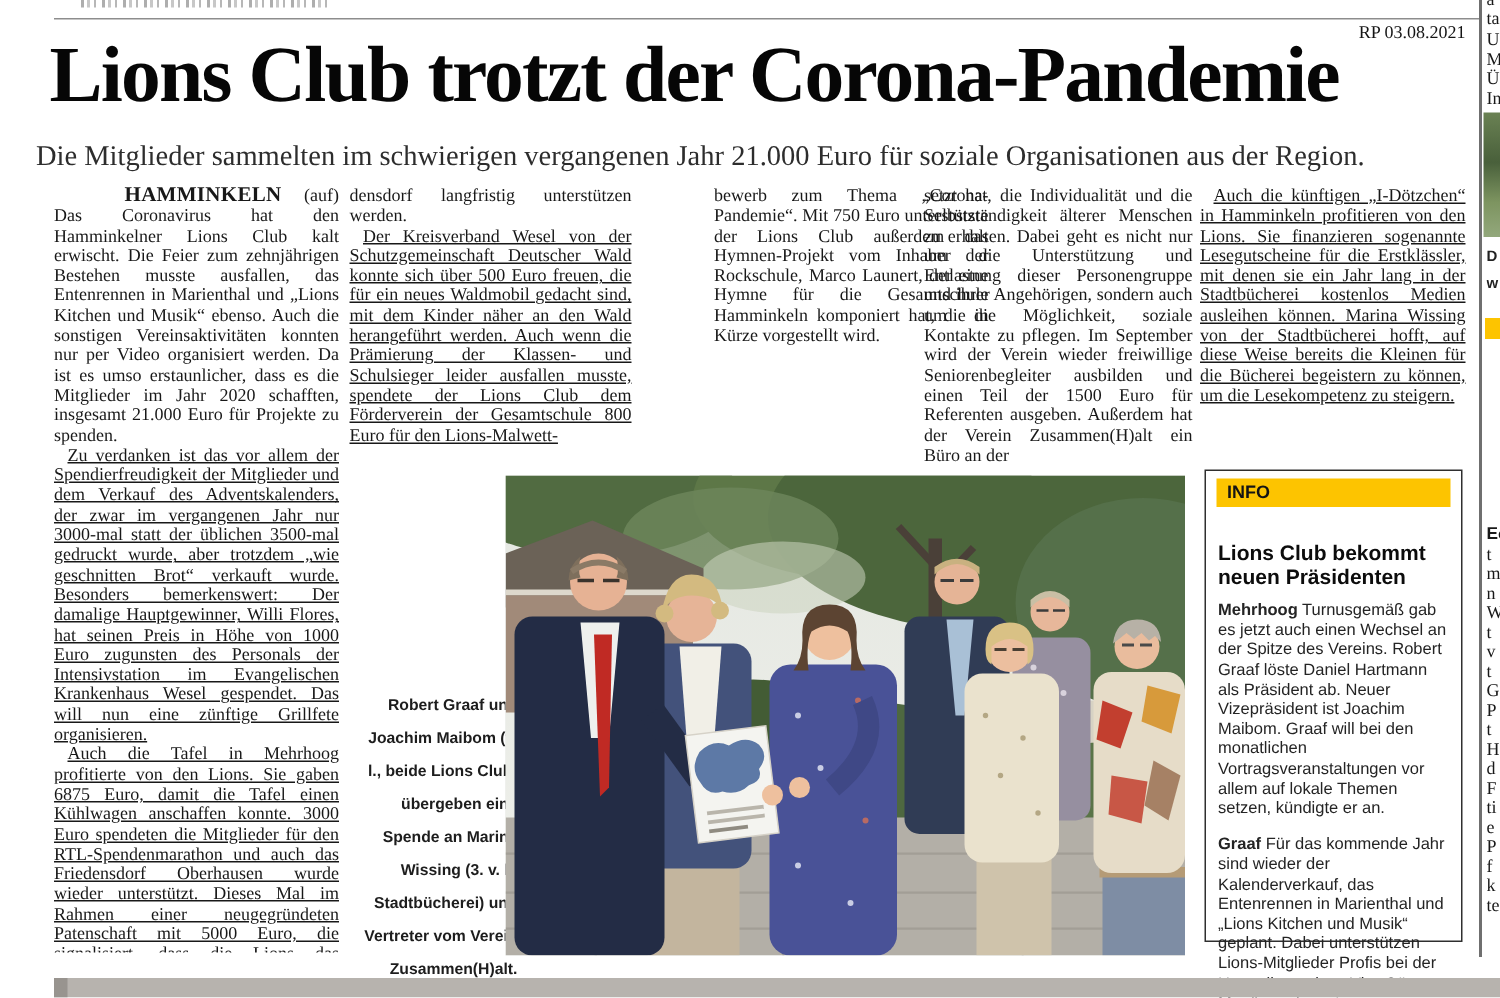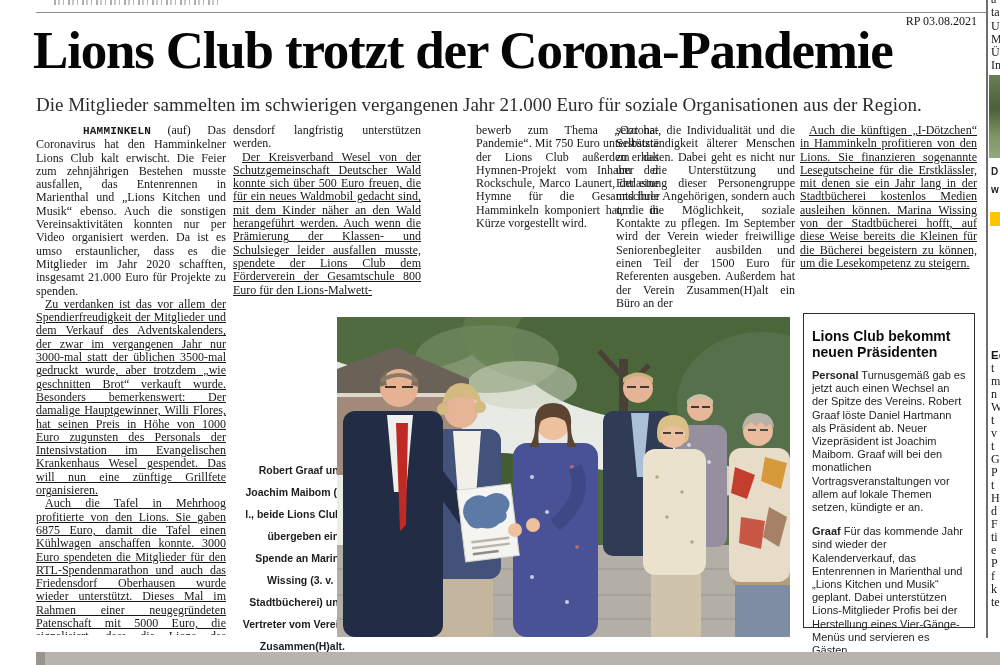--- a/index.html
+++ b/index.html
@@ -10,44 +10,44 @@
   .abs{position:absolute;}
 
   
   #top-remnant{left:54px;top:0;width:168px;height:5px;opacity:.55;
     background:repeating-linear-gradient(90deg,#6b6b6b 0 2px,transparent 2px 4px,#9a9a9a 4px 6px,transparent 6px 9px,#7c7c7c 9px 10px,transparent 10px 14px);}
   #top-rule{left:36px;top:12px;width:952px;height:1px;background:#8d8d8d;}
 
   #kicker{left:640px;top:14px;width:337px;text-align:right;font-size:12px;color:#141414;}
 
   #headline{left:33px;top:22px;font-size:53px;line-height:1.08;letter-spacing:-1.2px;color:#060606;white-space:nowrap;}
-  #subhead{left:36px;top:94px;width:952px;font-size:19px;color:#2d2d2d;white-space:nowrap;}
+  #subhead{left:24px;top:94px;width:952px;font-size:19px;color:#2d2d2d;white-space:nowrap;}
 
   
   .col{top:124px;text-align:justify;font-size:12px;line-height:13.3px;color:#181818;}
   .col p{margin:0;}
   .col p.ind{text-indent:9px;text-decoration:underline;}
   #col1{left:36px;width:190px;height:511px;overflow:hidden;}
   #col2{left:233px;width:188px;}
   #col3{left:428px;width:183px;margin-left:48px;}
   #col4{left:616px;width:179px;}
   #col5{left:800px;width:177px;}
-  .lead{font-family:Liberation Mono, monospace;font-weight:bold;font-size:11px;letter-spacing:.2px;padding-left:47px;}
+  .lead{font-family:Liberation Serif, serif;font-weight:bold;font-size:14px;letter-spacing:.2px;padding-left:47px;}
 
   
   #photo{left:337px;top:317px;width:453px;height:320px;overflow:hidden;background:#dfe2dd;}
   #caption{left:229px;top:459px;width:104px;text-align:right;
     font-family:"Liberation Sans",sans-serif;font-weight:bold;font-size:10.5px;line-height:22px;color:#1d1d1d;margin-left:12px;}
   #credit{font-weight:bold;font-size:7.5px;color:#6a6a6a;letter-spacing:.3px;margin-top:3px;}
 
   
   #infobox{left:803px;top:313px;width:172px;height:315px;border:1.5px solid #2f2f2f;background:#fff;
     box-sizing:border-box;padding:5px 8px 6px 8px;font-family:"Liberation Sans",sans-serif;}
   #info-bar{background:#fdc400;padding:2px 7px 3px 7px;font-weight:bold;font-size:12px;color:#141414;margin:0 -1px;}
-  #info-title{font-size:14px;font-weight:bold;line-height:16px;margin-top:9px;color:#0c0c0c;}
+  #info-title{font-size:14px;font-weight:bold;line-height:16px;margin-top:22px;color:#0c0c0c;}
   .info-p{font-size:11px;line-height:13.2px;color:#242424;margin-top:9px;}
 
   
   #v-divider{left:986px;top:0;width:2px;height:638px;background:#6f6f6f;}
   .sliver{left:991px;width:9px;white-space:pre-line;overflow:hidden;}
   #sliver-top{top:-7px;font-size:12px;line-height:13.3px;color:#181818;}
   #sliver-img{left:989px;top:75px;width:11px;height:83px;
     background:linear-gradient(#6a8153,#49603b 40%,#7d9460 72%,#93a87c);}
   #sliver-cap{top:163px;font-family:"Liberation Sans",sans-serif;font-weight:bold;font-size:10px;line-height:18px;color:#222;}
   #sliver-chip{left:990px;top:212px;width:10px;height:14px;background:#fdc400;}
@@ -216,22 +216,23 @@
       <path d="M132 182 q10 -8 20 -2 q12 -6 20 2 q6 8 -2 16 q2 8 -8 10 q-8 6 -18 2 q-10 2 -14 -8 q-6 -10 2 -20 z" fill="#5d79a6"></path>
       <rect x="132" y="222" width="38" height="2.5" fill="#b9b5ab"></rect>
       <rect x="132" y="228" width="38" height="2.5" fill="#b9b5ab"></rect>
       <rect x="132" y="234" width="26" height="2.5" fill="#8f8b81"></rect>
     </g>
     <circle cx="178" cy="213" r="7" fill="#eec09e"></circle>
   </svg>
 </div>
 
 <div class="abs" id="infobox">
+  <div id="info-bar">INFO</div>
   <div id="info-title">Lions Club bekommt neuen Präsidenten</div>
-  <p class="info-p"><b>Personal</b><span> Turnusgemäß gab es jetzt auch einen Wechsel an der Spitze des Vereins. Robert Graaf löste Daniel Hartmann als Präsident ab. Neuer Vizepräsident ist Joachim Maibom. Graaf will bei den monatlichen Vortragsveranstaltungen vor allem auf lokale Themen setzen, kündigte er an.</span></p>
+  <p class="info-p"><b>Mehrhoog</b><span> Turnusgemäß gab es jetzt auch einen Wechsel an der Spitze des Vereins. Robert Graaf löste Daniel Hartmann als Präsident ab. Neuer Vizepräsident ist Joachim Maibom. Graaf will bei den monatlichen Vortragsveranstaltungen vor allem auf lokale Themen setzen, kündigte er an.</span></p>
   <p class="info-p"><b>Graaf</b><span> Für das kommende Jahr sind wieder der Kalenderverkauf, das Entenrennen in Marienthal und „Lions Kitchen und Musik“ geplant. Dabei unterstützen Lions-Mitglieder Profis bei der Herstellung eines Vier-Gänge-Menüs und servieren es Gästen.</span></p>
 </div>
 
 <div class="abs" id="v-divider"></div>
 <div class="abs sliver" id="sliver-top">a
 ta
 U
 M
 Ü
 In</div>

